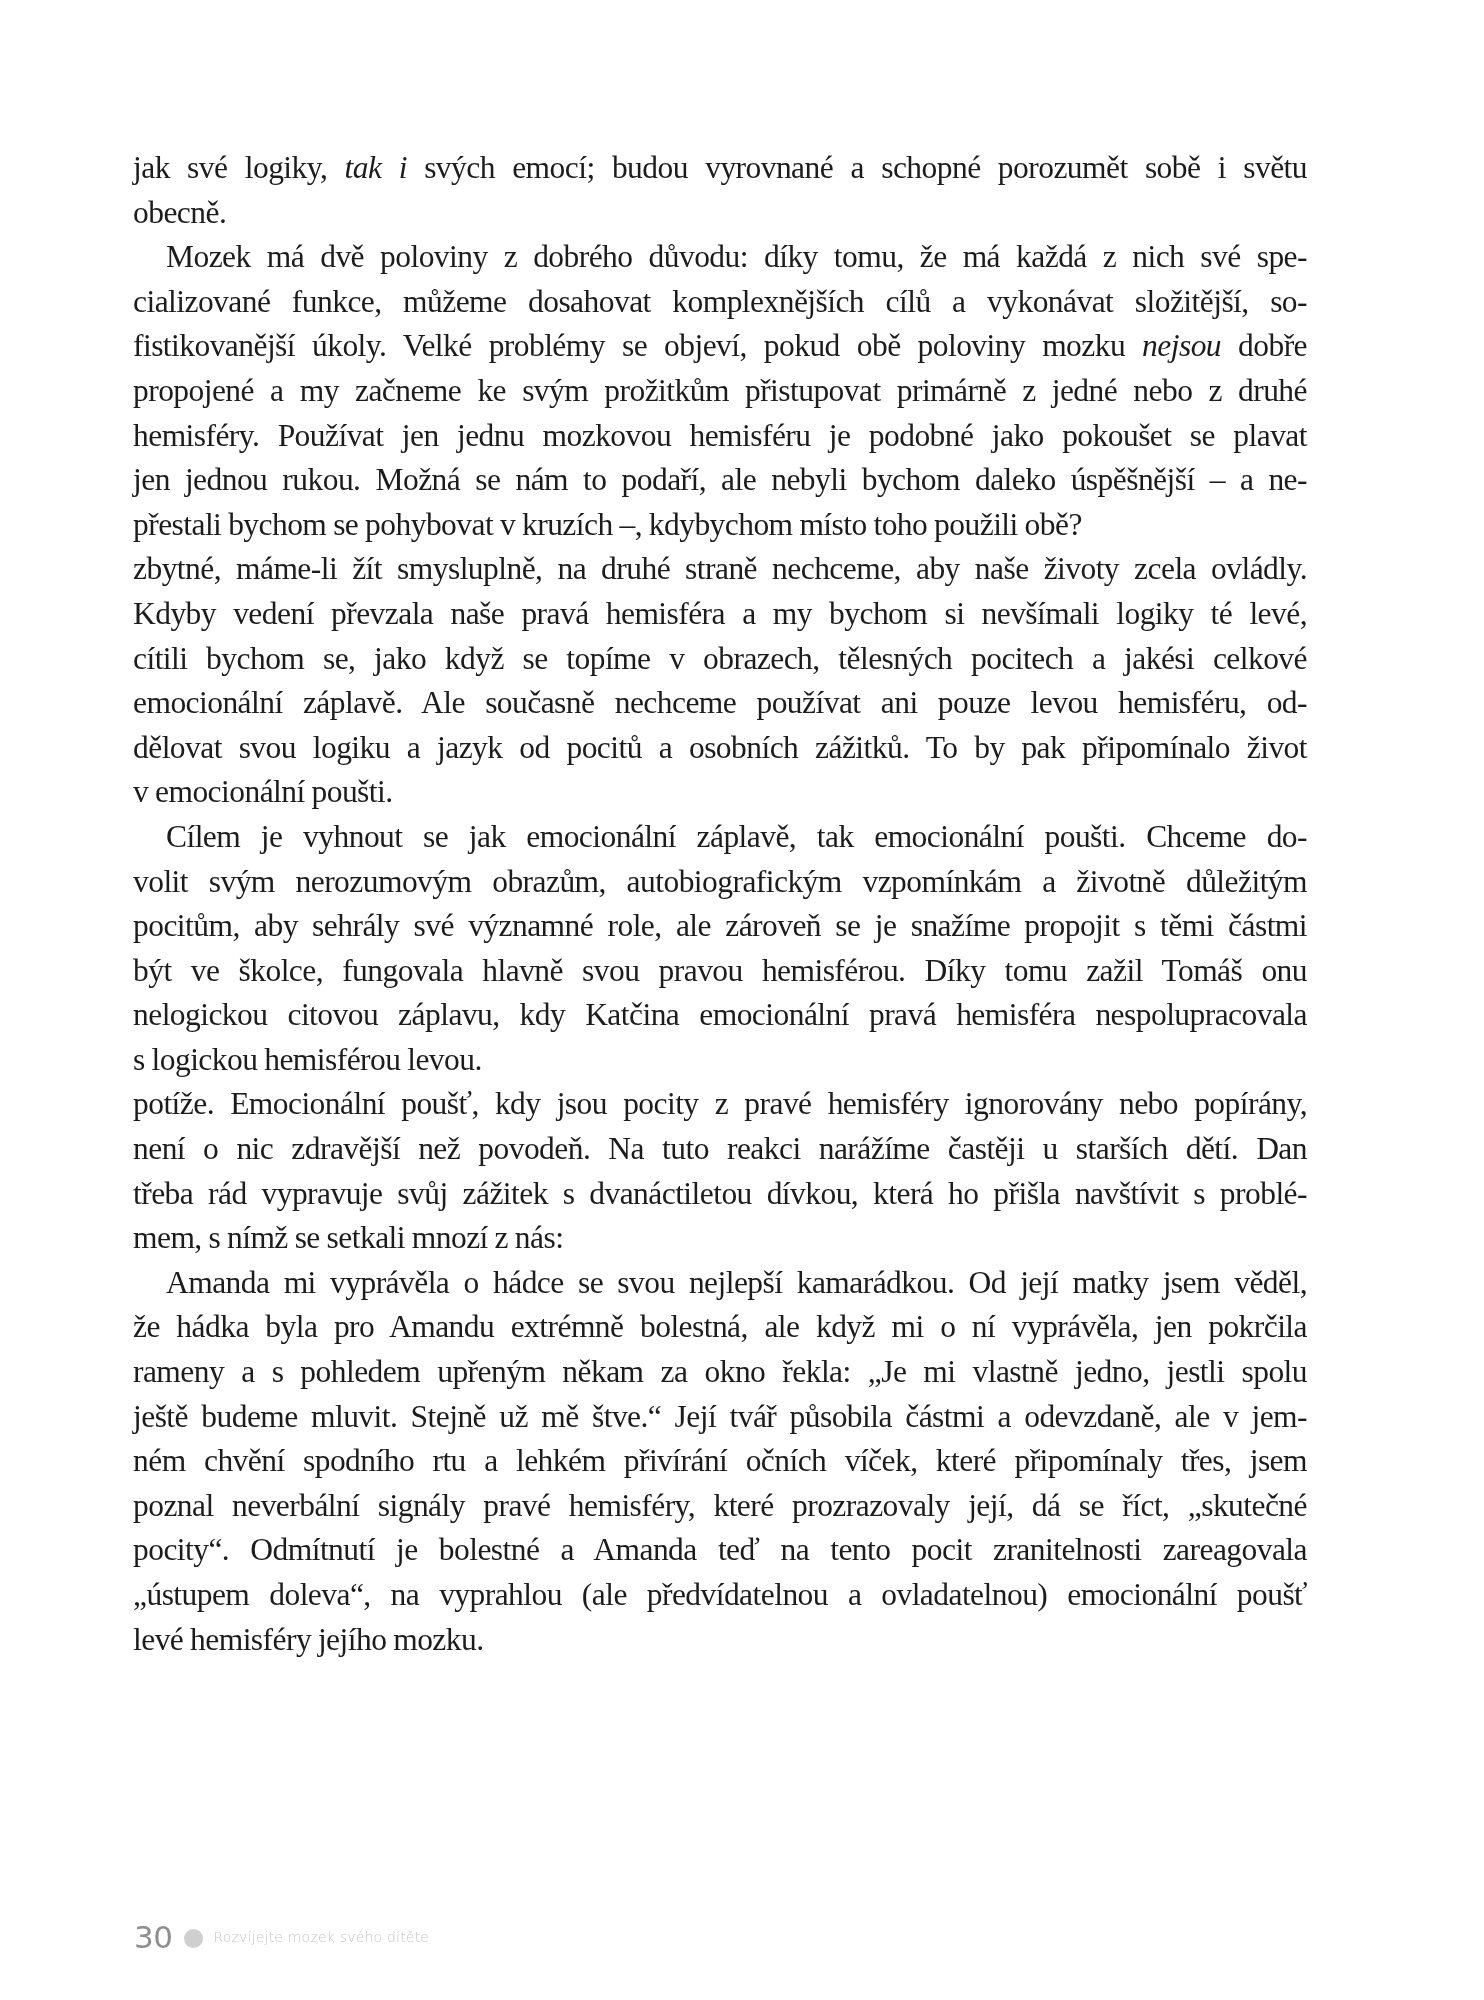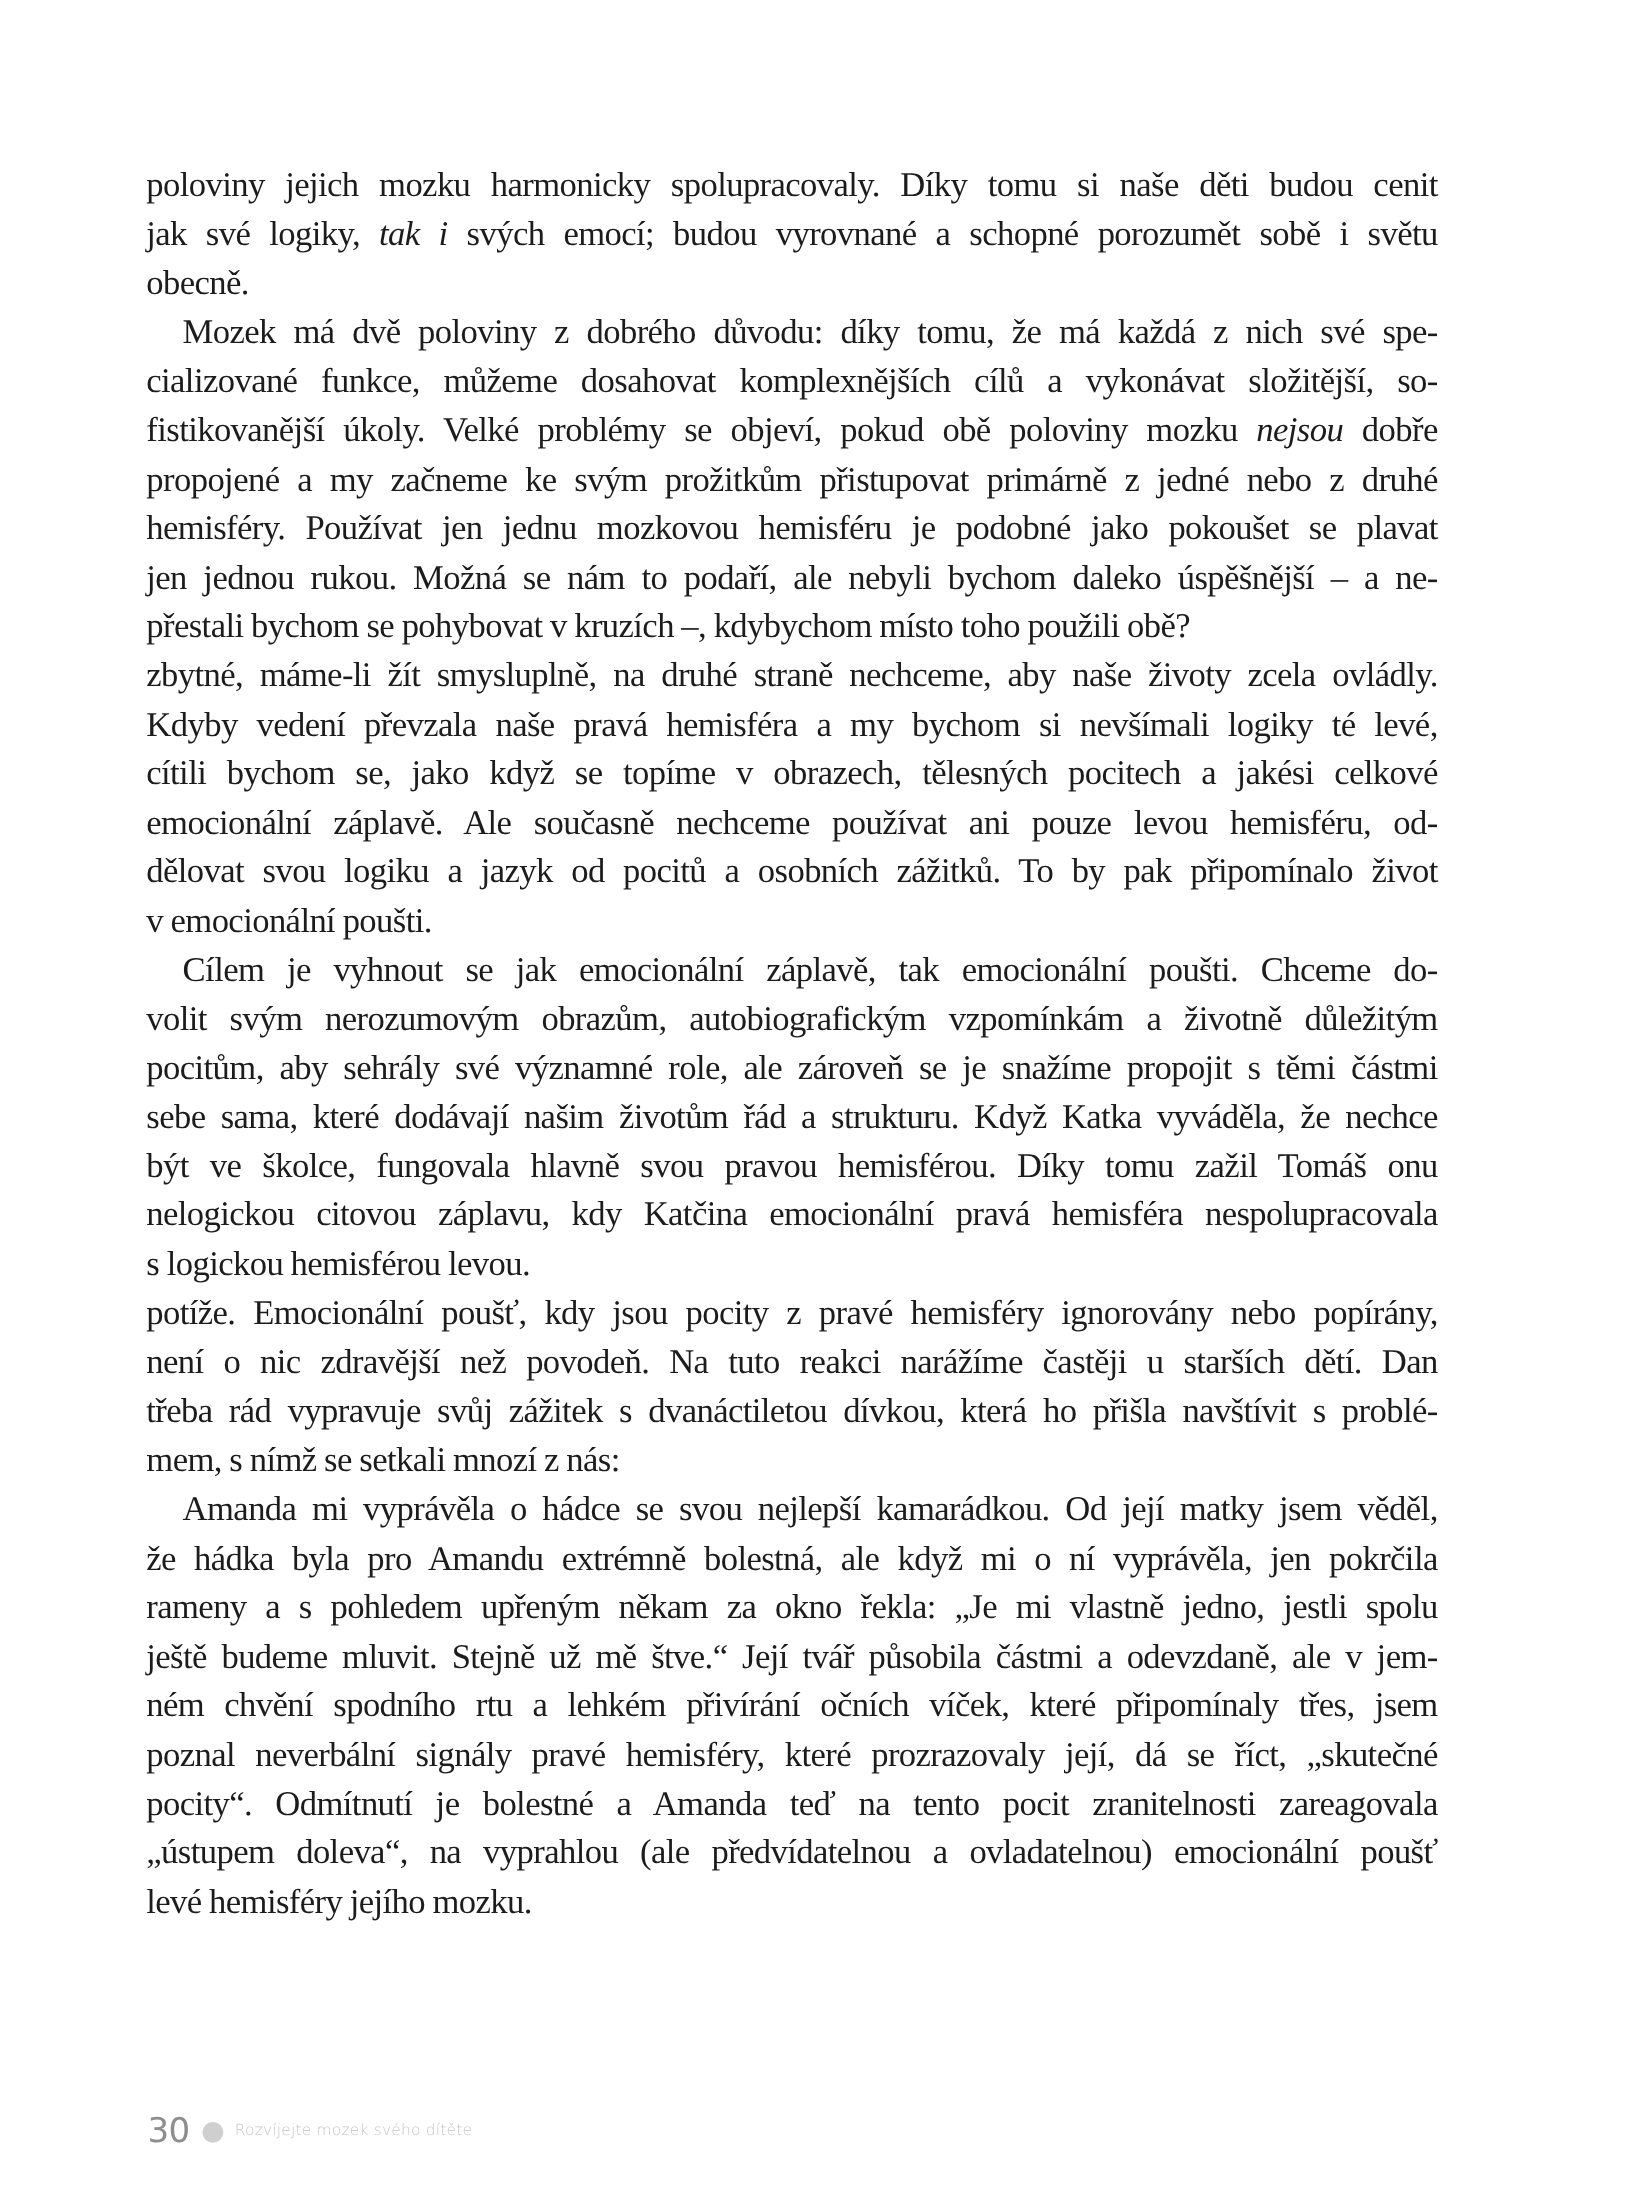--- a/index.html
+++ b/index.html
@@ -69,40 +69,38 @@
       font-size: 14px;
       color: #c6c6c6;
       font-weight: 300;
       letter-spacing: 0.2px;
     }
   </style>
 </head>
 <body>
 
 <div class="page-body" id="page-body">
-    <span class="line">poloviny jejich mozku harmonicky spolupracovaly. Díky tomu si naše děti budou cenit</span>
     <span class="line"><span>jak své logiky, </span><span class="em">tak i</span><span> svých emocí; budou vyrovnané a schopné porozumět sobě i světu</span></span>
     <span class="line last">obecně.</span>
     <span class="line indent">Mozek má dvě poloviny z dobrého důvodu: díky tomu, že má každá z nich své spe-</span>
     <span class="line">cializované funkce, můžeme dosahovat komplexnějších cílů a vykonávat složitější, so-</span>
     <span class="line"><span>fistikovanější úkoly. Velké problémy se objeví, pokud obě poloviny mozku </span><span class="em">nejsou</span><span> dobře</span></span>
     <span class="line">propojené a my začneme ke svým prožitkům přistupovat primárně z jedné nebo z druhé</span>
     <span class="line">hemisféry. Používat jen jednu mozkovou hemisféru je podobné jako pokoušet se plavat</span>
     <span class="line">jen jednou rukou. Možná se nám to podaří, ale nebyli bychom daleko úspěšnější – a ne-</span>
     <span class="line last">přestali bychom se pohybovat v kruzích –, kdybychom místo toho použili obě?</span>
     <span class="line">zbytné, máme-li žít smysluplně, na druhé straně nechceme, aby naše životy zcela ovládly.</span>
     <span class="line">Kdyby vedení převzala naše pravá hemisféra a my bychom si nevšímali logiky té levé,</span>
     <span class="line">cítili bychom se, jako když se topíme v obrazech, tělesných pocitech a jakési celkové</span>
     <span class="line">emocionální záplavě. Ale současně nechceme používat ani pouze levou hemisféru, od-</span>
     <span class="line">dělovat svou logiku a jazyk od pocitů a osobních zážitků. To by pak připomínalo život</span>
     <span class="line last">v emocionální poušti.</span>
     <span class="line indent">Cílem je vyhnout se jak emocionální záplavě, tak emocionální poušti. Chceme do-</span>
     <span class="line">volit svým nerozumovým obrazům, autobiografickým vzpomínkám a životně důležitým</span>
     <span class="line">pocitům, aby sehrály své významné role, ale zároveň se je snažíme propojit s těmi částmi</span>
-    <span class="line">sebe sama, které dodávají našim životům řád a strukturu. Když Katka vyváděla, že nechce</span>
     <span class="line">být ve školce, fungovala hlavně svou pravou hemisférou. Díky tomu zažil Tomáš onu</span>
     <span class="line">nelogickou citovou záplavu, kdy Katčina emocionální pravá hemisféra nespolupracovala</span>
     <span class="line last">s logickou hemisférou levou.</span>
     <span class="line">potíže. Emocionální poušť, kdy jsou pocity z pravé hemisféry ignorovány nebo popírány,</span>
     <span class="line">není o nic zdravější než povodeň. Na tuto reakci narážíme častěji u starších dětí. Dan</span>
     <span class="line">třeba rád vypravuje svůj zážitek s dvanáctiletou dívkou, která ho přišla navštívit s problé-</span>
     <span class="line last">mem, s nímž se setkali mnozí z nás:</span>
     <span class="line indent">Amanda mi vyprávěla o hádce se svou nejlepší kamarádkou. Od její matky jsem věděl,</span>
     <span class="line">že hádka byla pro Amandu extrémně bolestná, ale když mi o ní vyprávěla, jen pokrčila</span>
     <span class="line">rameny a s pohledem upřeným někam za okno řekla: „Je mi vlastně jedno, jestli spolu</span>

